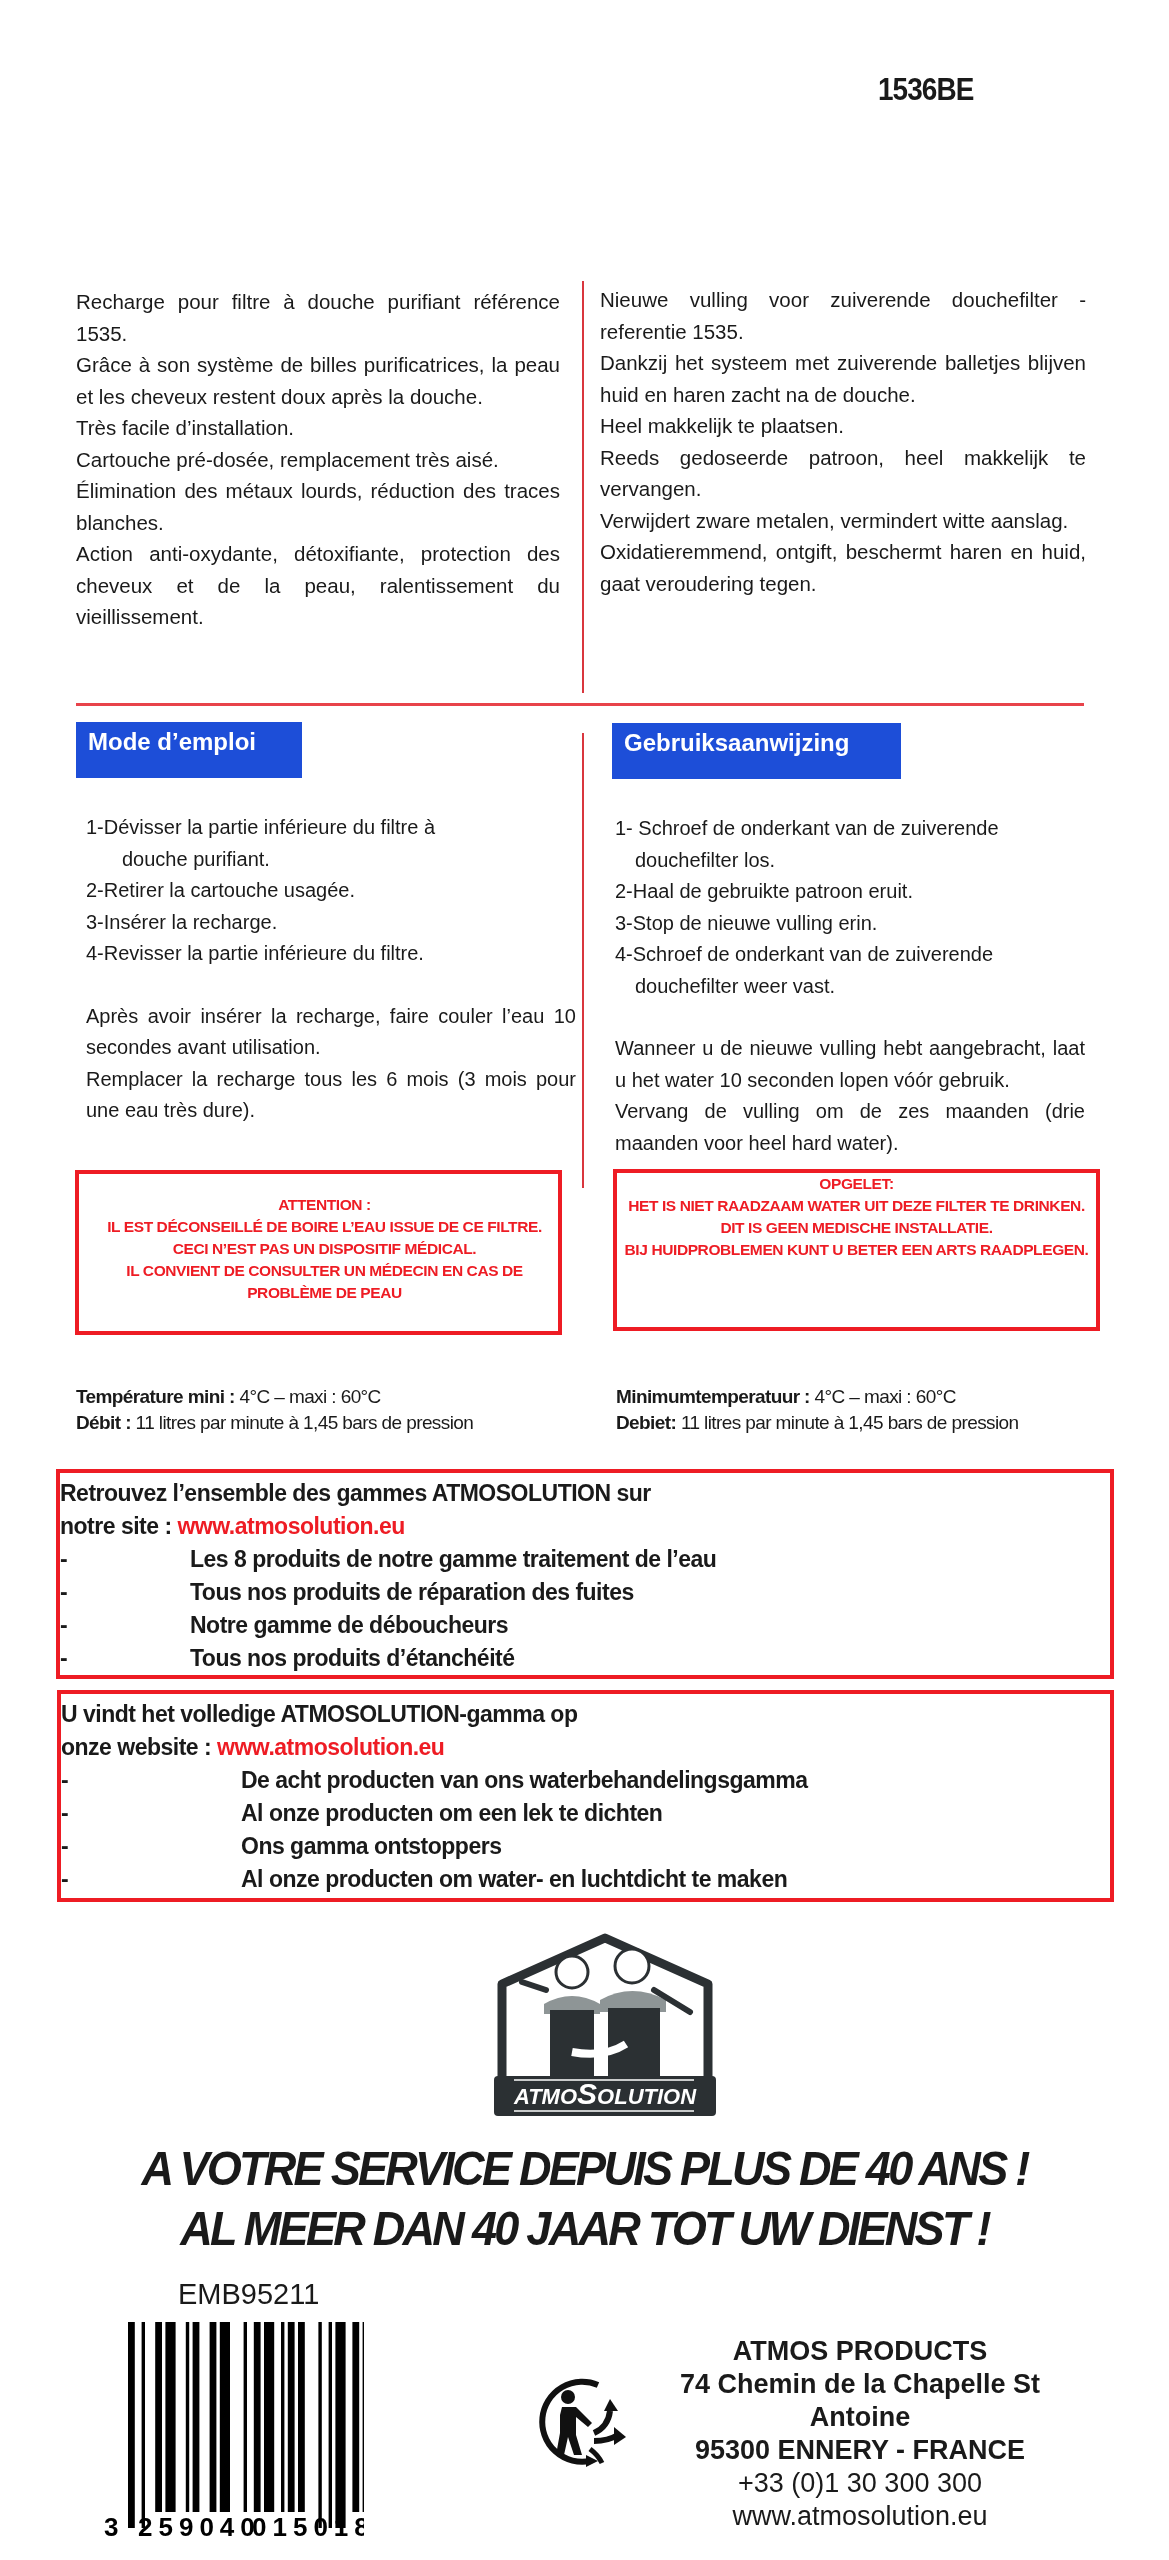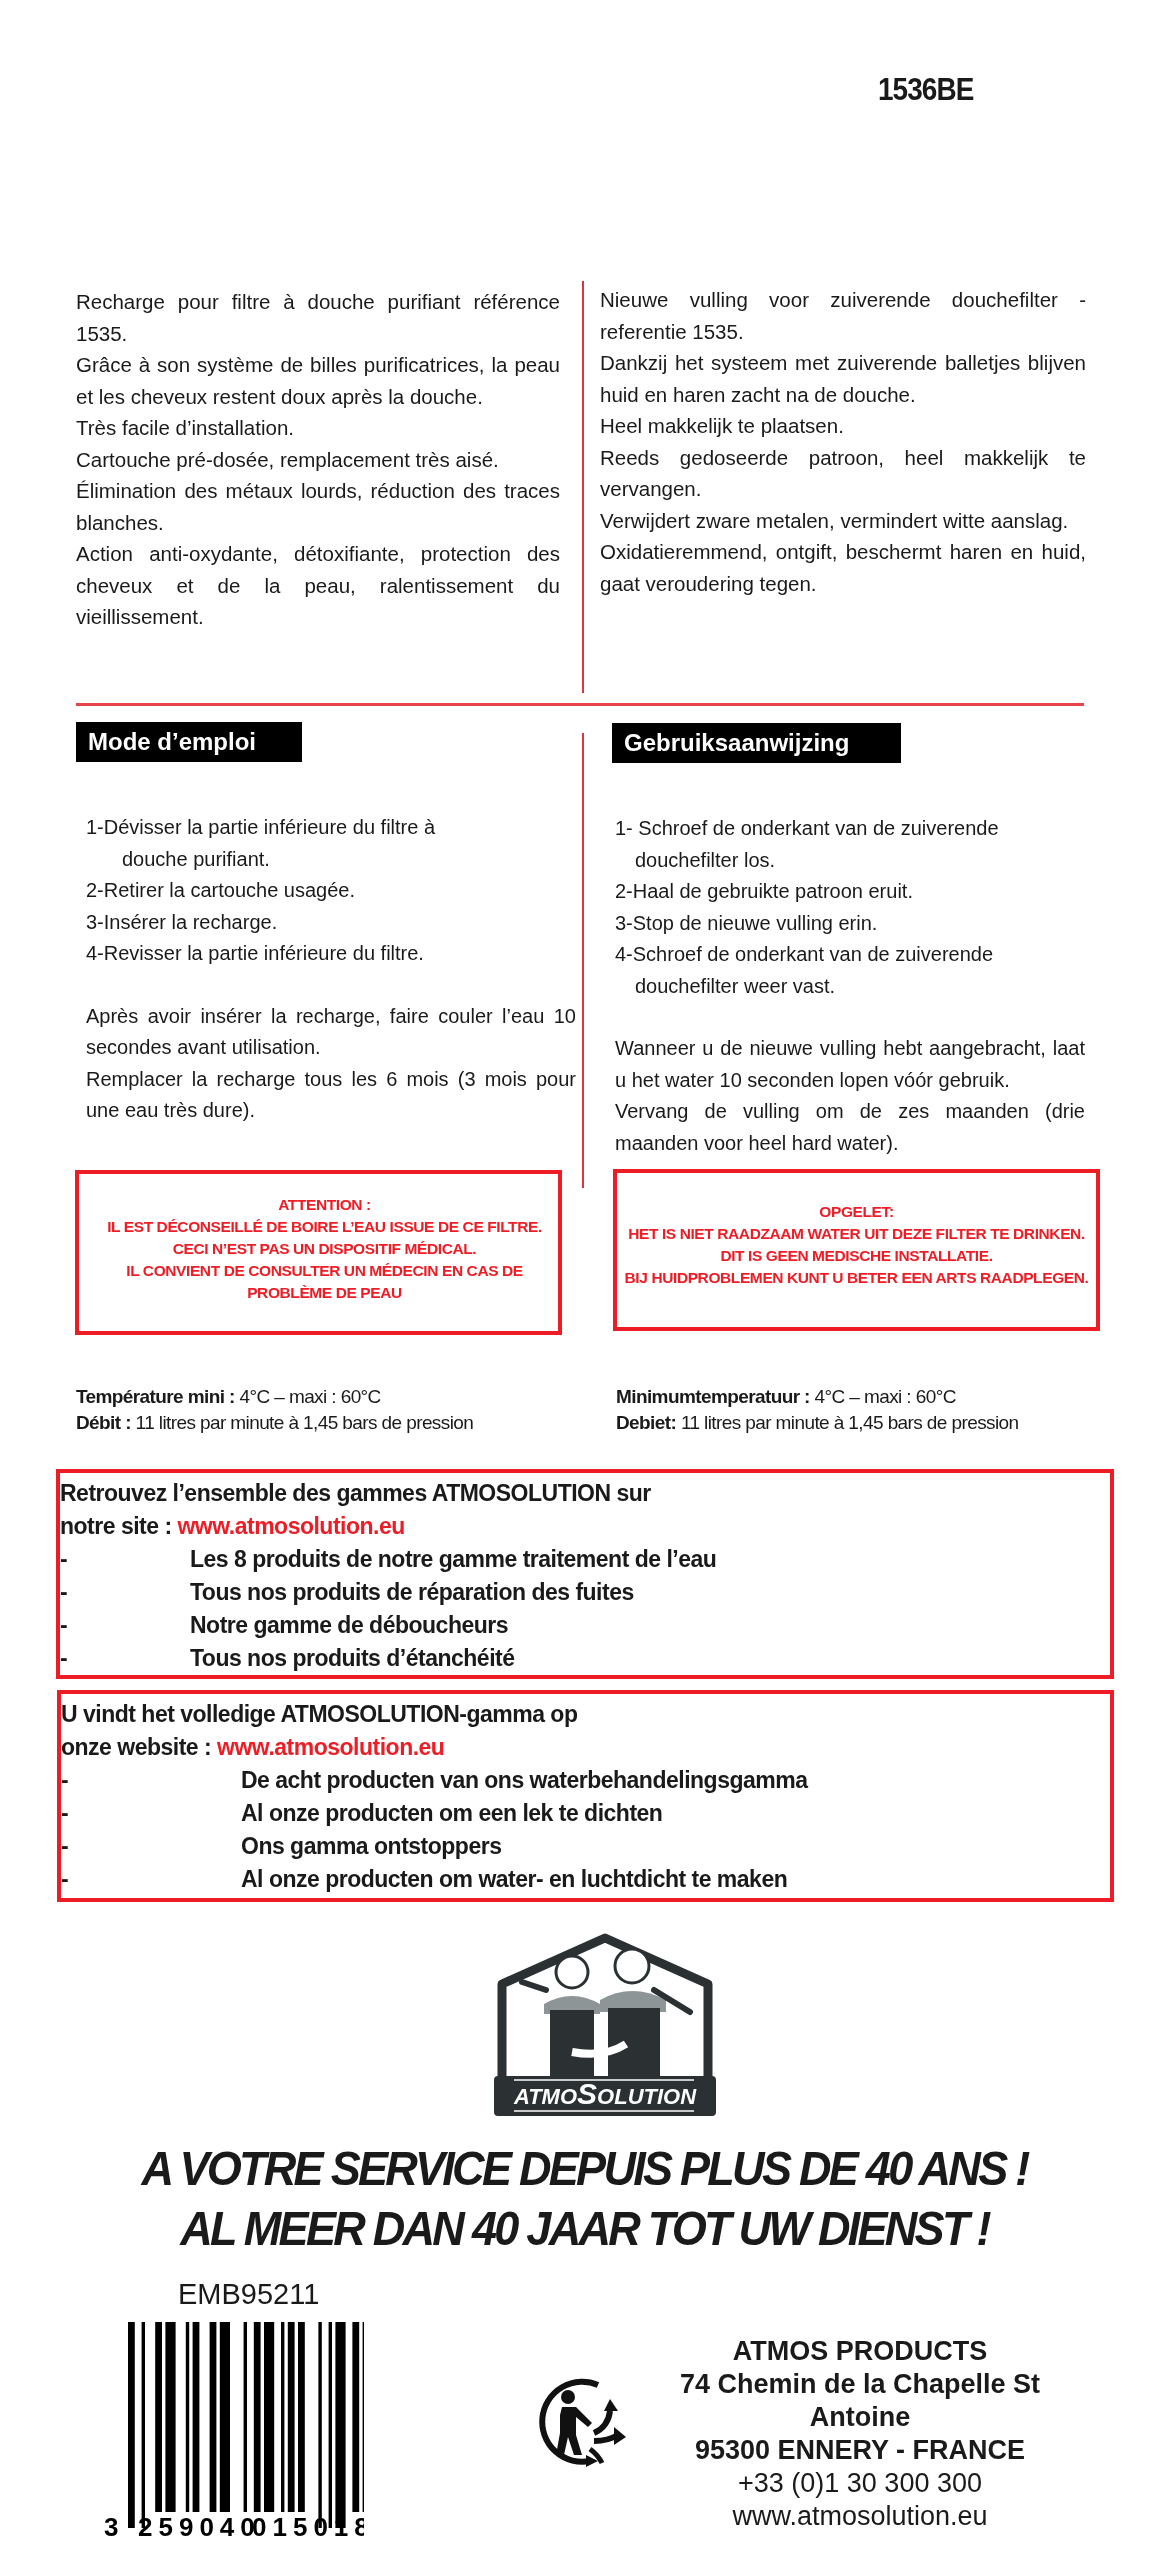--- a/index.html
+++ b/index.html
@@ -11,37 +11,37 @@
          font-family: "Liberation Sans", sans-serif; transform: scaleX(0.9); transform-origin: left; }
 
   .desc { font-size: 20.5px; line-height: 31.5px; text-align: justify; }
   .desc p { margin: 0; }
   #desc-fr { left: 76px; top: 286px; width: 484px; }
   #desc-nl { left: 600px; top: 284px; width: 486px; }
 
   .vline { background: #d9363e; width: 2px; }
   .hline { background: #e8434a; height: 3px; }
 
-  .sec-head { background: #000000; color: #fff; font-weight: bold; font-size: 24px;
-              height: 40px; line-height: 40px; padding-left: 12px; box-sizing: border-box; }
+  .sec-head { background: #1d4ed8; color: #fff; font-weight: bold; font-size: 24px;
+              height: 56px; line-height: 40px; padding-left: 12px; box-sizing: border-box; }
   #head-fr { left: 76px; top: 722px; width: 226px; }
   #head-nl { left: 612px; top: 723px; width: 289px; }
 
   .steps { font-size: 20px; line-height: 31.5px; margin-top: 40px; }
   .steps .step { margin: 0; }
   .steps .cont { padding-left: 36px; }
   .steps .after { margin-top: 31px; text-align: justify; }
   #steps-fr { left: 86px; top: 772px; width: 490px; }
   #steps-nl { left: 615px; top: 773px; width: 470px; }
 
   .warn { border: 4px solid #ee1c24; box-sizing: border-box; color: #ee1c24;
           font-weight: bold; font-size: 15.5px; line-height: 22px; text-align: center;
           letter-spacing: -0.4px; }
   #warn-fr { left: 75px; top: 1170px; width: 487px; height: 165px; padding-top: 20px; padding-left: 12px; }
-  #warn-nl { left: 613px; top: 1169px; width: 487px; height: 162px; padding-top: 28px; }
+  #warn-nl { left: 613px; top: 1169px; width: 487px; height: 162px; }
 
   .spec { font-size: 19px; line-height: 26px; letter-spacing: -0.6px; }
   .spec b { font-weight: bold; }
   #spec-fr { left: 76px; top: 1384px; }
   #spec-nl { left: 616px; top: 1384px; }
 
   .promo { border: 4px solid #ee1c24; box-sizing: border-box; font-weight: bold;
            font-size: 23px; line-height: 33px; padding-left: 0; letter-spacing: -0.5px; }
   #promo-fr { left: 56px; top: 1469px; width: 1058px; height: 210px; padding-top: 4px; }
   #promo-nl { left: 57px; top: 1690px; width: 1057px; height: 212px; padding-top: 4px; }

